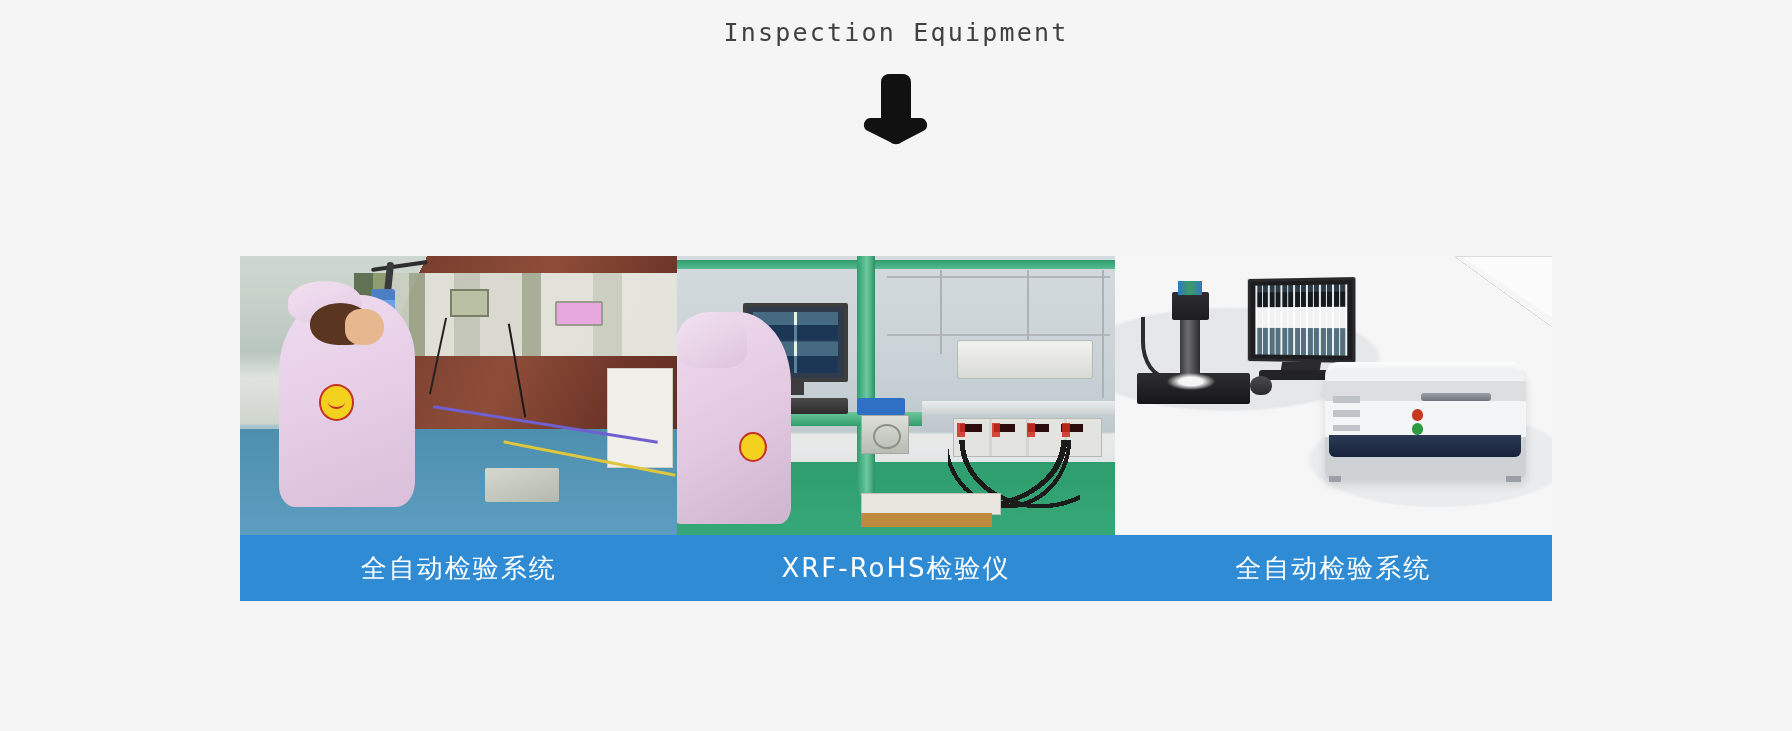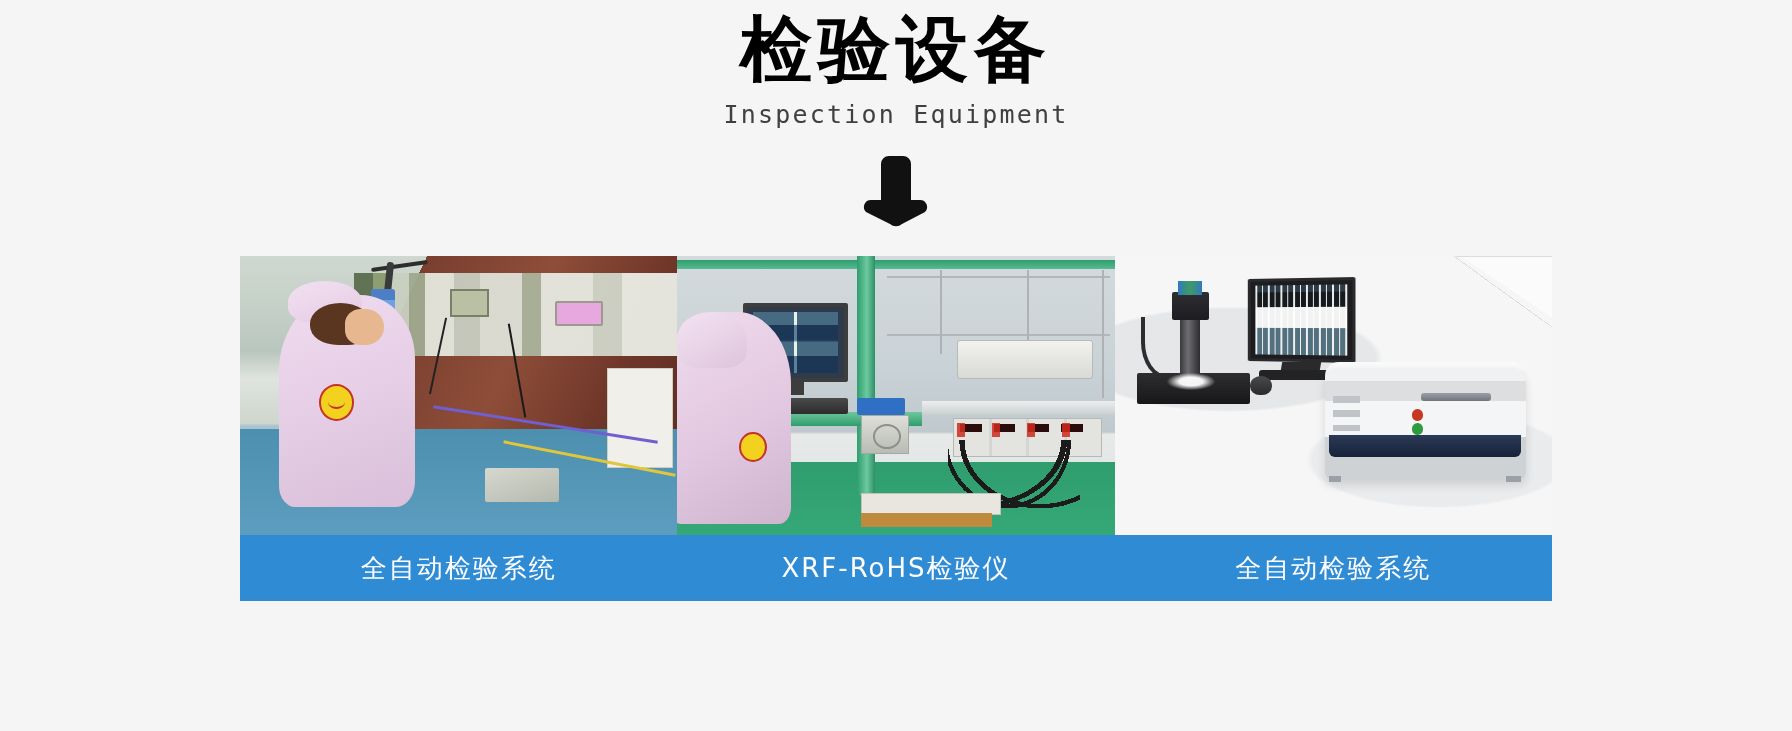--- a/index.html
+++ b/index.html
@@ -401,21 +401,20 @@
   }
   .p3-feet {
     position: absolute; left: 49%; top: 79%; width: 44%; height: 2%;
     background: linear-gradient(90deg,#9aa0a6 0 6%, transparent 6% 92%, #9aa0a6 92% 100%);
   }
 </style>
 </head>
 <body>
 
 <div class="header">
-  <div class="header-title">检验设备</div>
 
   <div class="header-subtitle">Inspection Equipment</div>
 
   <div class="arrow-wrap">
     <svg width="68" height="78" viewBox="0 0 68 78" aria-hidden="true">
       <path d="M27 4 h14 a8 8 0 0 1 8 8 v36 h9 a7 7 0 0 1 5 12 L40 72 a9 9 0 0 1 -12 0 L4 60 a7 7 0 0 1 5 -12 h10 V12 a8 8 0 0 1 8 -8 z" fill="#111111"></path>
     </svg>
   </div>
 </div>
 

